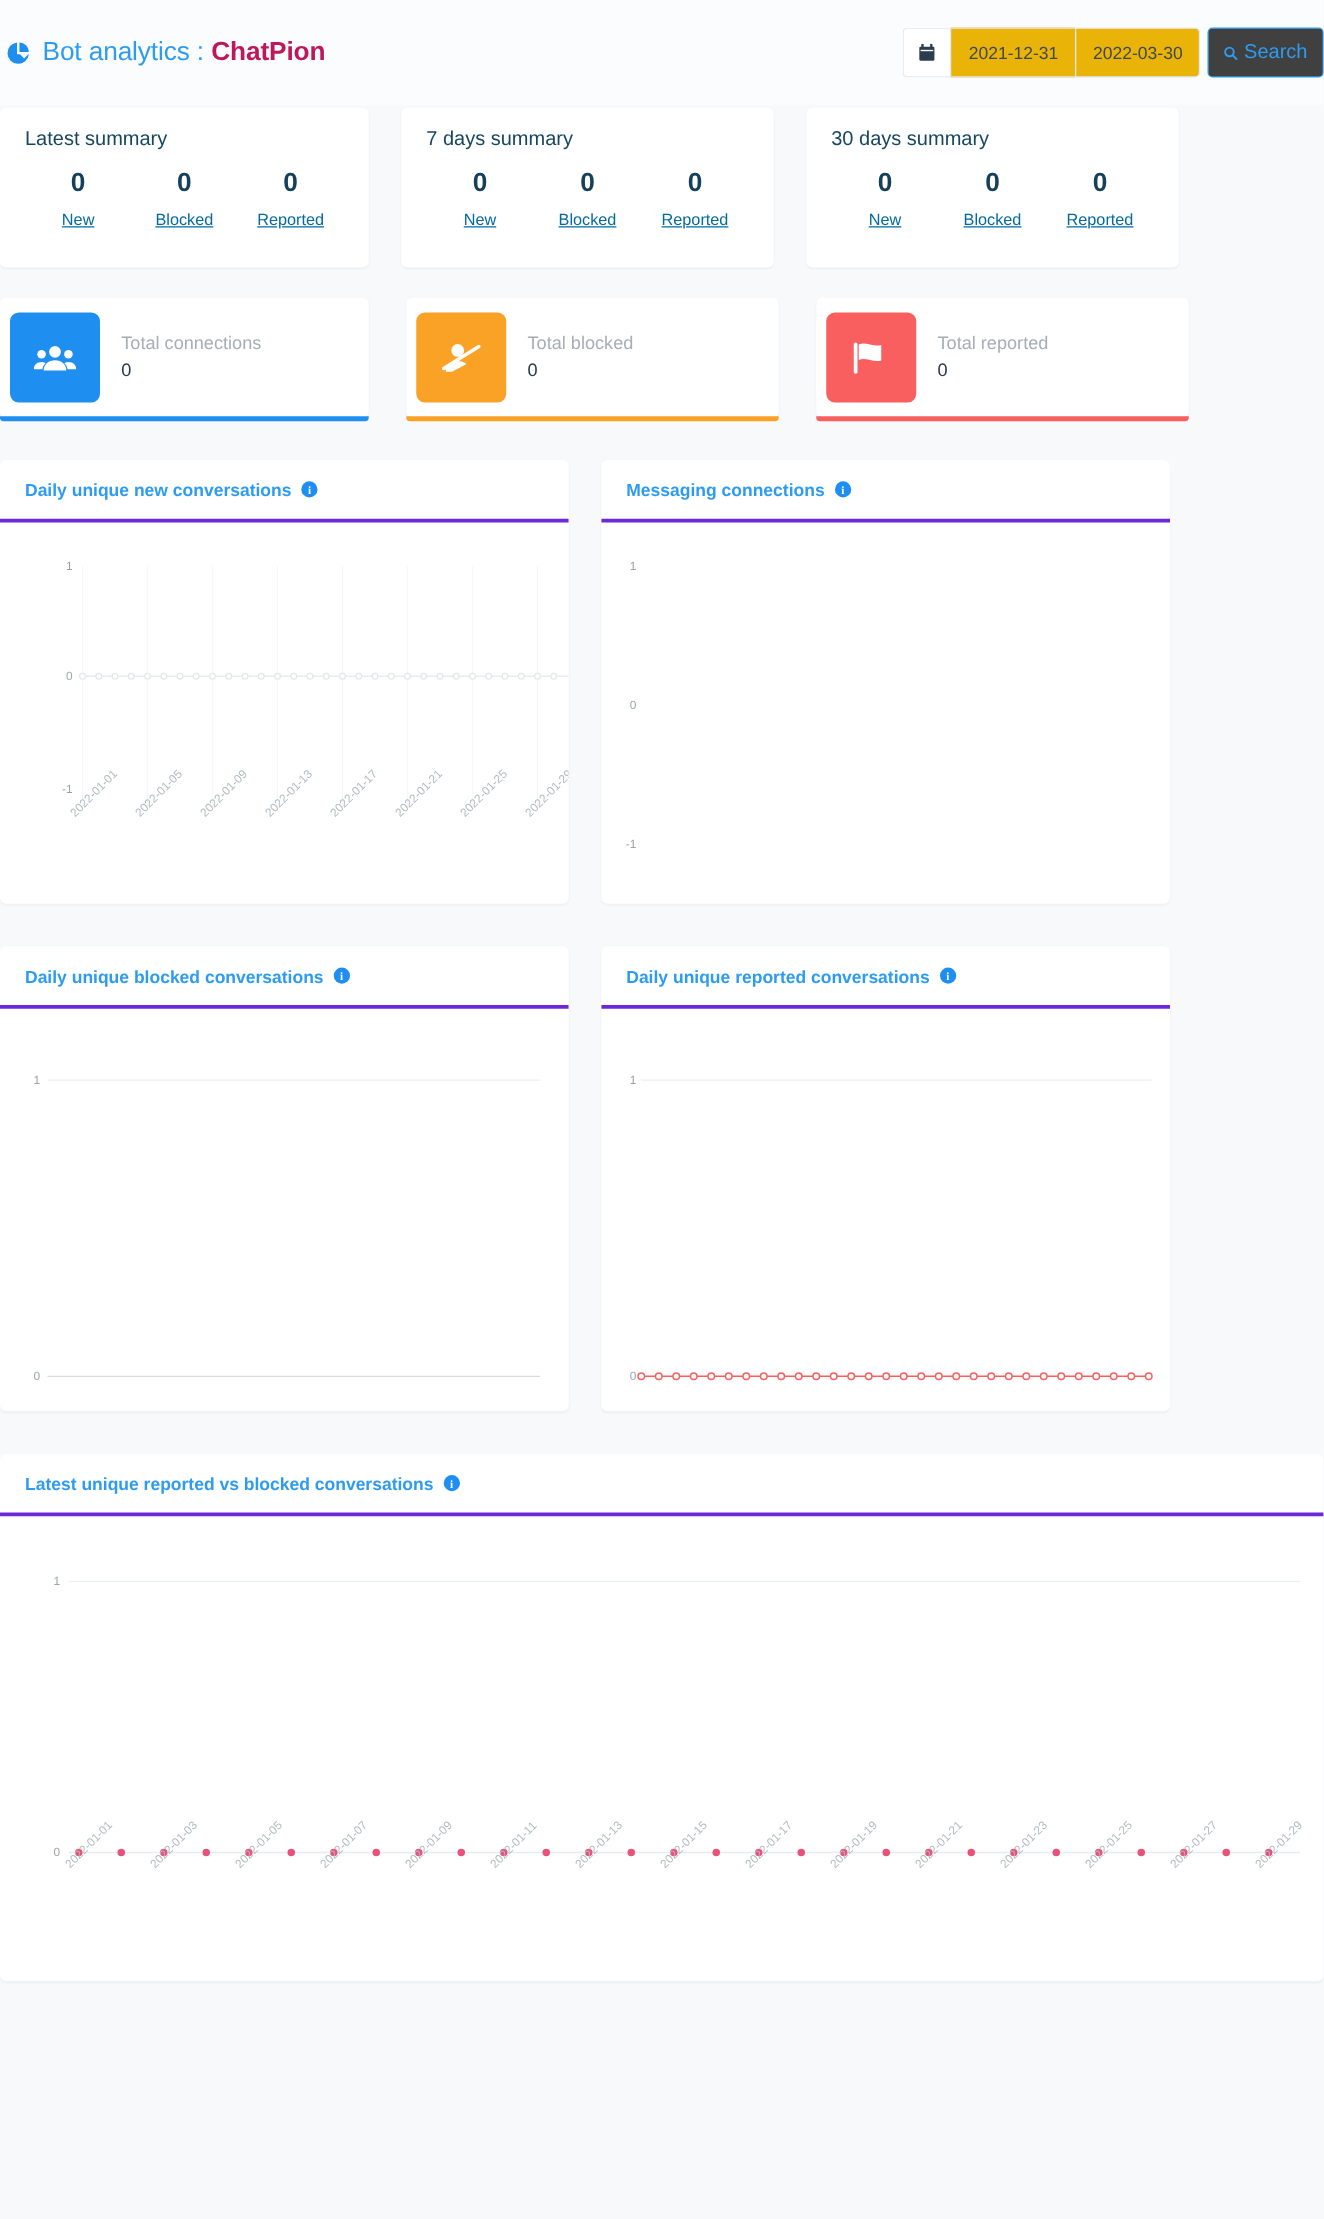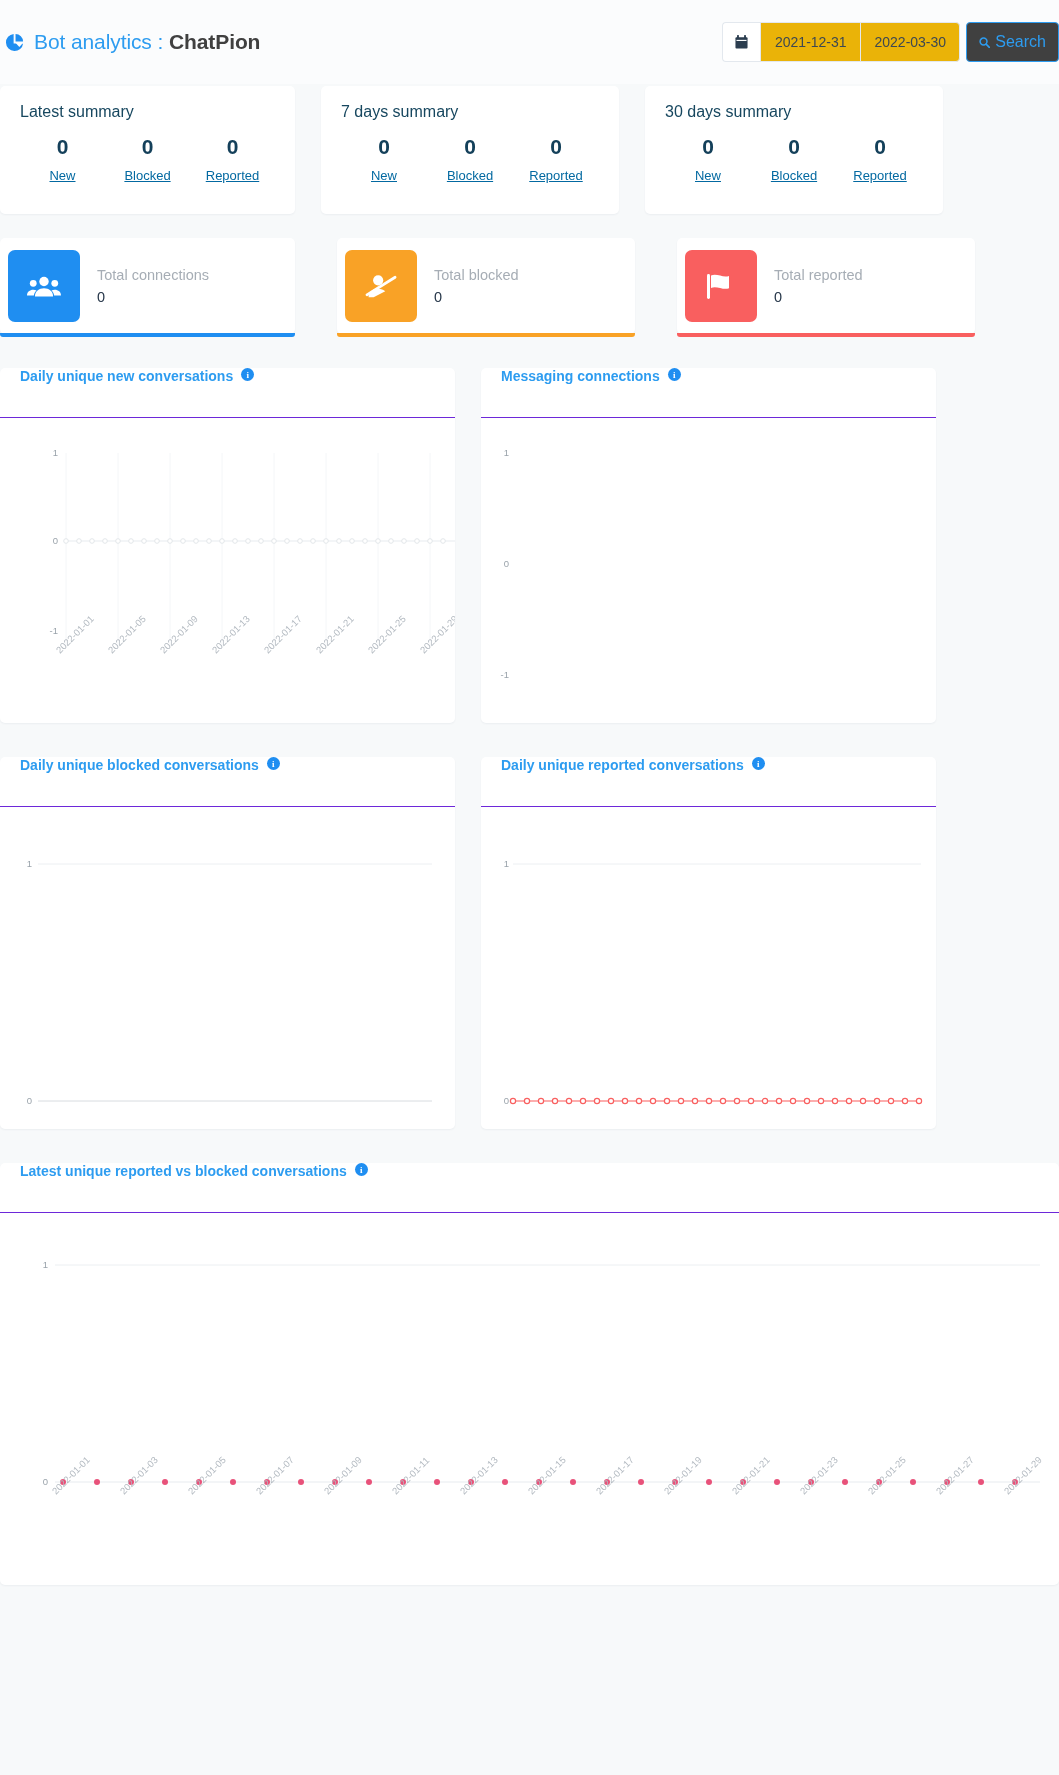--- a/index.html
+++ b/index.html
@@ -16,21 +16,21 @@
   .header {
     height: 84px;
     background: #fbfcfd;
     display: flex; align-items: center;
     padding: 0 20px 0 0;
     position: relative;
   }
   .brand { display: flex; align-items: center; gap: 9px; padding-left: 4px; }
   .brand-icon { width: 21px; height: 21px; display:block; }
   .brand-text { font-size: 21px; color: #2d9cf0; letter-spacing: -0.1px; }
-  .brand-text .bold { font-weight: 700; color: #404040; text-align: right; }
+  .brand-text .bold { font-weight: 700; color: #be185d; text-align: right; }
   .daterange {
     position: absolute; right: 0px; top: 22px;
     display: flex; align-items: stretch; height: 40px;
   }
   .dr-cal {
     width: 38px; background: #fff; border: 1px solid #e3e8ee;
     border-right: none; border-radius: 4px 0 0 4px;
     display: flex; align-items: center; justify-content: center;
     color: #2b3d4f; font-size: 13px;
   }
@@ -60,21 +60,21 @@
   }
   .summary-card:nth-child(2) { width: 298px; }
   .summary-card:nth-child(3) { width: 298px; }
   .summary-title { font-size: 16px; color: #17475f; margin-bottom: 13px; }
   .summary-nums { display: flex; }
   .sn-cell { flex: 1; text-align: center; }
   .sn-val { font-size: 21px; font-weight: 700; color: #14405a; line-height: 1.25; }
   .sn-lab { font-size: 13px; color: #0369a1; margin-top: 8px; text-decoration: underline; }
 
   
-  .stat-row { display: flex; gap: 42px; margin-top: 24px; }
+  .stat-row { display: flex; gap: 30px; margin-top: 24px; }
   .stat-card {
     background: #fff; border-radius: 5px;
     width: 295px; height: 96px;
     display: flex; align-items: center; gap: 17px;
     padding: 0 0 0 8px;
     position: relative;
     box-shadow: 0 1px 2px rgba(20,40,70,.05);
   }
   .stat-card:nth-child(2), .stat-card:nth-child(3) { width: 298px; }
   .stat-card::after {
@@ -97,23 +97,23 @@
   .stat-value { font-size: 14.5px; color: #27374a; }
 
   
   .chart-grid { display: flex; gap: 26px; margin-top: 34px; }
   .panel {
     background: #fff; border-radius: 5px;
     box-shadow: 0 1px 2px rgba(20,40,70,.05);
     position: relative; overflow: hidden;
   }
   .panel-head {
-    height: 50px; display: flex; align-items: flex-start; gap: 8px;
+    height: 50px; display: flex; align-items: center; gap: 8px;
     padding: 0 0 0 20px;
-    border-bottom: 1px solid #6d28d9;
+    border-bottom: 3px solid #6d28d9;
   }
   .panel-title { font-size: 14px; font-weight: 700; color: #2d9cf0; }
   .info-icon {
     width: 13px; height: 13px; border-radius: 50%;
     background: #1f8ef1; color:#fff; font-size: 9px; font-weight:700;
     display:flex; align-items:center; justify-content:center;
     font-family:"Liberation Serif", serif;
   }
   .panel-body { position: relative; }
 

